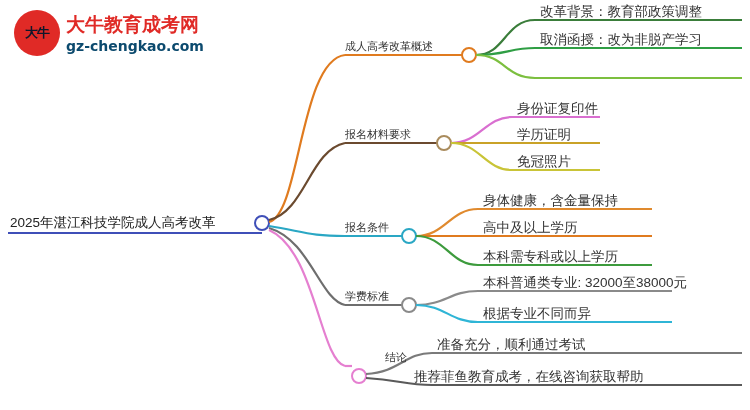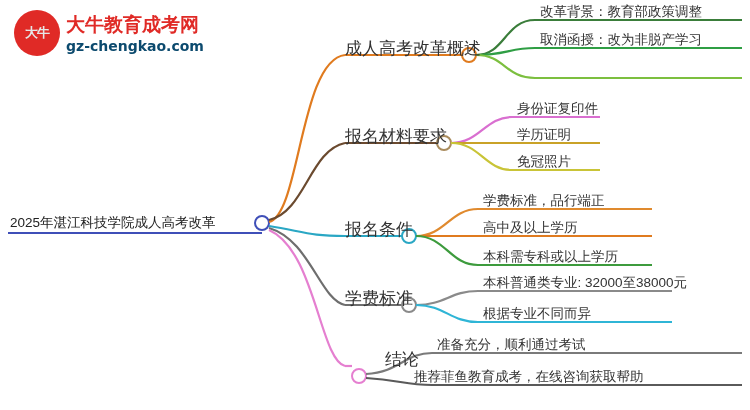--- a/index.html
+++ b/index.html
@@ -5,21 +5,21 @@
   html,body{margin:0;padding:0;}
   body{
     width:750px;height:410px;background:#ffffff;
     font-family:"Liberation Sans","DejaVu Sans",sans-serif;
     overflow:hidden;position:relative;
   }
   #stage{position:absolute;left:0;top:0;width:750px;height:410px;}
   .logo{position:absolute;left:14px;top:8px;width:200px;height:52px;}
   .logo-mark{
     position:absolute;left:0;top:2px;width:46px;height:46px;border-radius:50%;
-    background:#e02a26;color:#e5e5e5;
+    background:#e02a26;color:#0f172a;
     display:flex;align-items:center;justify-content:center;
     font-size:13px;line-height:1.05;text-align:center;font-weight:bold;
     letter-spacing:-1px;
   }
   .logo-title{
     position:absolute;left:52px;top:4px;font-size:19px;font-weight:bold;color:#e02a26;
     letter-spacing:0px;white-space:nowrap;
   }
   .logo-sub{
     position:absolute;left:52px;top:30px;font-size:14px;color:#0c4a6e;white-space:nowrap;
@@ -27,21 +27,21 @@
     font-weight:bold;
   }
   svg.map{position:absolute;left:0;top:0;width:750px;height:410px;}
   .node-label{
     position:absolute;white-space:nowrap;color:#333333;
     font-size:13.5px;line-height:1.1;
   }
   .root-label{
     font-size:13.5px;color:#222222;
   }
-  .lvl1-label{font-size:17px;color:#333333;}
+  .lvl1-label{font-size:11px;color:#333333;}
   .lvl2-label{font-size:13.5px;color:#333333;}
 </style>
 </head>
 <body>
 
 <div id="stage">
 
   <div class="logo">
     <div class="logo-mark">大牛</div>
     <div class="logo-title">大牛教育成考网</div>
@@ -105,21 +105,21 @@
   <div class="node-label lvl1-label" style="left:345px;top:40px;">成人高考改革概述</div>
   <div class="node-label lvl2-label" style="left:540px;top:5px;">改革背景：教育部政策调整</div>
   <div class="node-label lvl2-label" style="left:540px;top:33px;text-align:center;">取消函授：改为非脱产学习</div>
 
   <div class="node-label lvl1-label" style="left:345px;top:128px;">报名材料要求</div>
   <div class="node-label lvl2-label" style="left:517px;top:102px;">身份证复印件</div>
   <div class="node-label lvl2-label" style="left:517px;top:128px;">学历证明</div>
   <div class="node-label lvl2-label" style="left:517px;top:155px;">免冠照片</div>
 
   <div class="node-label lvl1-label" style="left:345px;top:221px;">报名条件</div>
-  <div class="node-label lvl2-label" style="left:483px;top:194px;">学费标准，品行端正</div>
+  <div class="node-label lvl2-label" style="left:483px;top:194px;">身体健康，含金量保持</div>
   <div class="node-label lvl2-label" style="left:483px;top:221px;">高中及以上学历</div>
   <div class="node-label lvl2-label" style="left:483px;top:250px;">本科需专科或以上学历</div>
 
   <div class="node-label lvl1-label" style="left:345px;top:290px;">学费标准</div>
   <div class="node-label lvl2-label" style="left:483px;top:276px;">本科普通类专业: 32000至38000元</div>
   <div class="node-label lvl2-label" style="left:483px;top:307px;">根据专业不同而异</div>
 
   <div class="node-label lvl1-label" style="left:345px;top:351px;margin-left:40px;">结论</div>
   <div class="node-label lvl2-label" style="left:437px;top:338px;">准备充分，顺利通过考试</div>
   <div class="node-label lvl2-label" style="left:414px;top:370px;">推荐菲鱼教育成考，在线咨询获取帮助</div>

